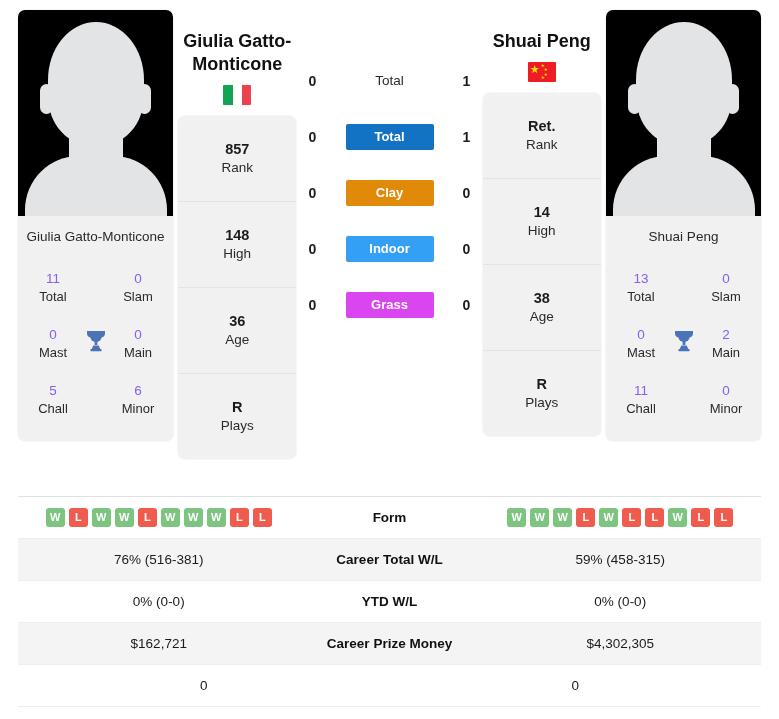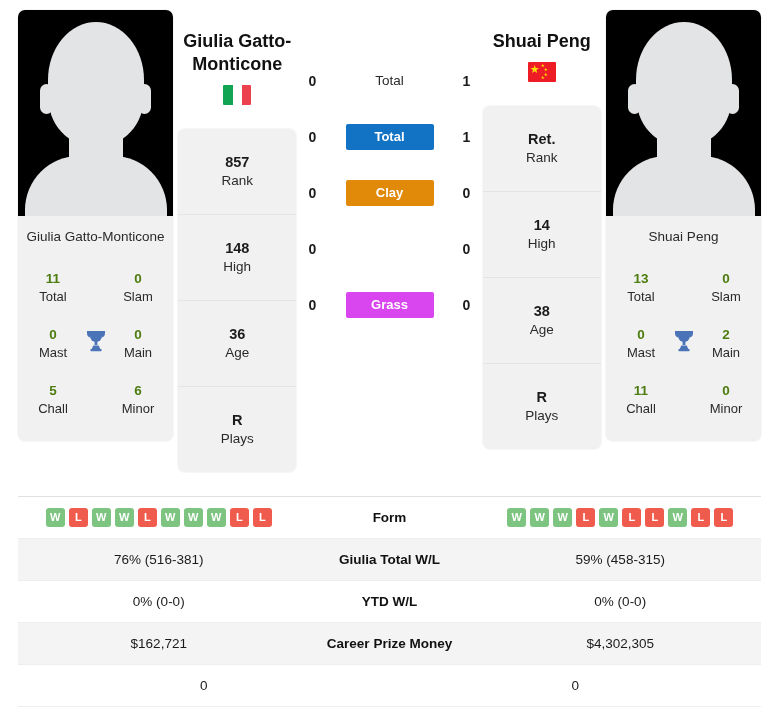--- a/index.html
+++ b/index.html
@@ -106,22 +106,22 @@
     align-items: center;
     height: 56px;
     position: relative;
   }
   .mini-cell {
     width: 50px;
     text-align: center;
   }
   .mini-val {
     font-size: 13.5px;
-    font-weight: bold;
-    color: #4d7c0f;
+    font-weight: normal;
+    color: #8b5cf6;
     line-height: 18px;
   }
   .mini-lbl {
     font-size: 13px;
     color: #2a2a2a;
     line-height: 17px;
   }
   .trophy {
     position: absolute;
     left: 50%;
@@ -165,21 +165,21 @@
   }
   .star-big, .star-s {
     position: absolute;
     color: #ffde00;
     line-height: 1;
   }
   .star-big { font-size: 11px; left: 2px; top: 2px; }
   .star-s { font-size: 4.5px; }
 
   .detail-card {
-    margin-top: 24px;
+    margin-top: 11px;
     width: 118px;
     background: #f1f1f1;
     border-radius: 7px;
     overflow: hidden;
     box-shadow: 0 0 0 1px rgba(0,0,0,0.035);
   }
   .detail-cell {
     height: 85px;
     display: flex;
     flex-direction: column;
@@ -388,20 +388,21 @@
         <div class="surf-pill" style="background:#1272c4">Total</div>
         <div class="surf-score">1</div>
       </div>
       <div class="surface-row">
         <div class="surf-score">0</div>
         <div class="surf-pill" style="background:#e18a09">Clay</div>
         <div class="surf-score">0</div>
       </div>
       <div class="surface-row">
         <div class="surf-score">0</div>
+        <div class="surf-pill" style="background:#33a0f5">Indoor</div>
         <div class="surf-score">0</div>
       </div>
       <div class="surface-row">
         <div class="surf-score">0</div>
         <div class="surf-pill" style="background:#d946ef">Grass</div>
         <div class="surf-score">0</div>
       </div>
     </div>
 
     <div class="name-col">
@@ -517,21 +518,21 @@
             <div class="form-badge form-l">L</div>
             <div class="form-badge form-w">W</div>
             <div class="form-badge form-l">L</div>
             <div class="form-badge form-l">L</div>
           </div>
       </div>
     </div>
 
     <div class="stat-row shaded">
       <div class="stat-left">76% (516-381)</div>
-      <div class="stat-mid">Giulia Total W/L</div>
+      <div class="stat-mid">Career Total W/L</div>
       <div class="stat-right">59% (458-315)</div>
     </div>
 
     <div class="stat-row">
       <div class="stat-left">0% (0-0)</div>
       <div class="stat-mid">YTD W/L</div>
       <div class="stat-right">0% (0-0)</div>
     </div>
 
     <div class="stat-row shaded">

